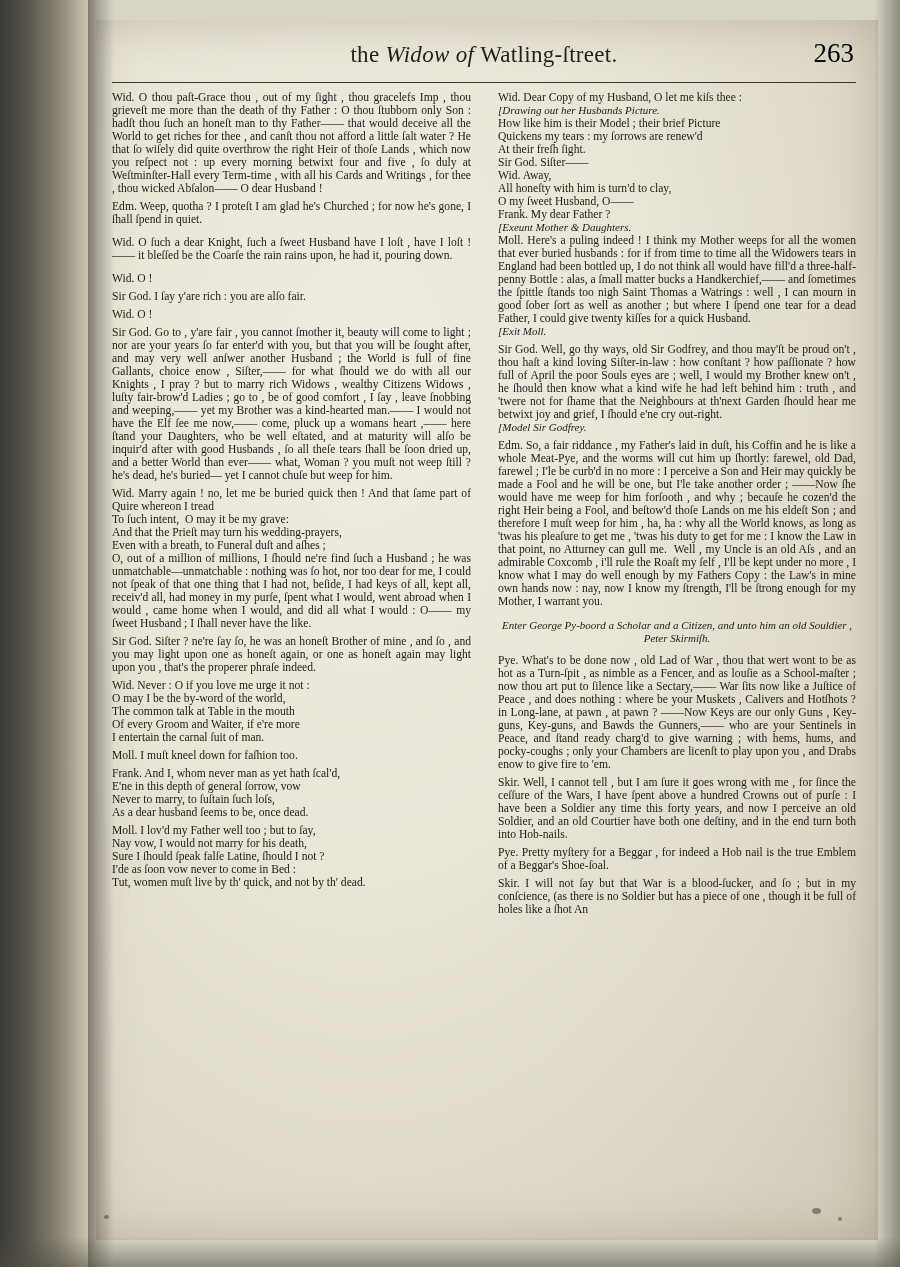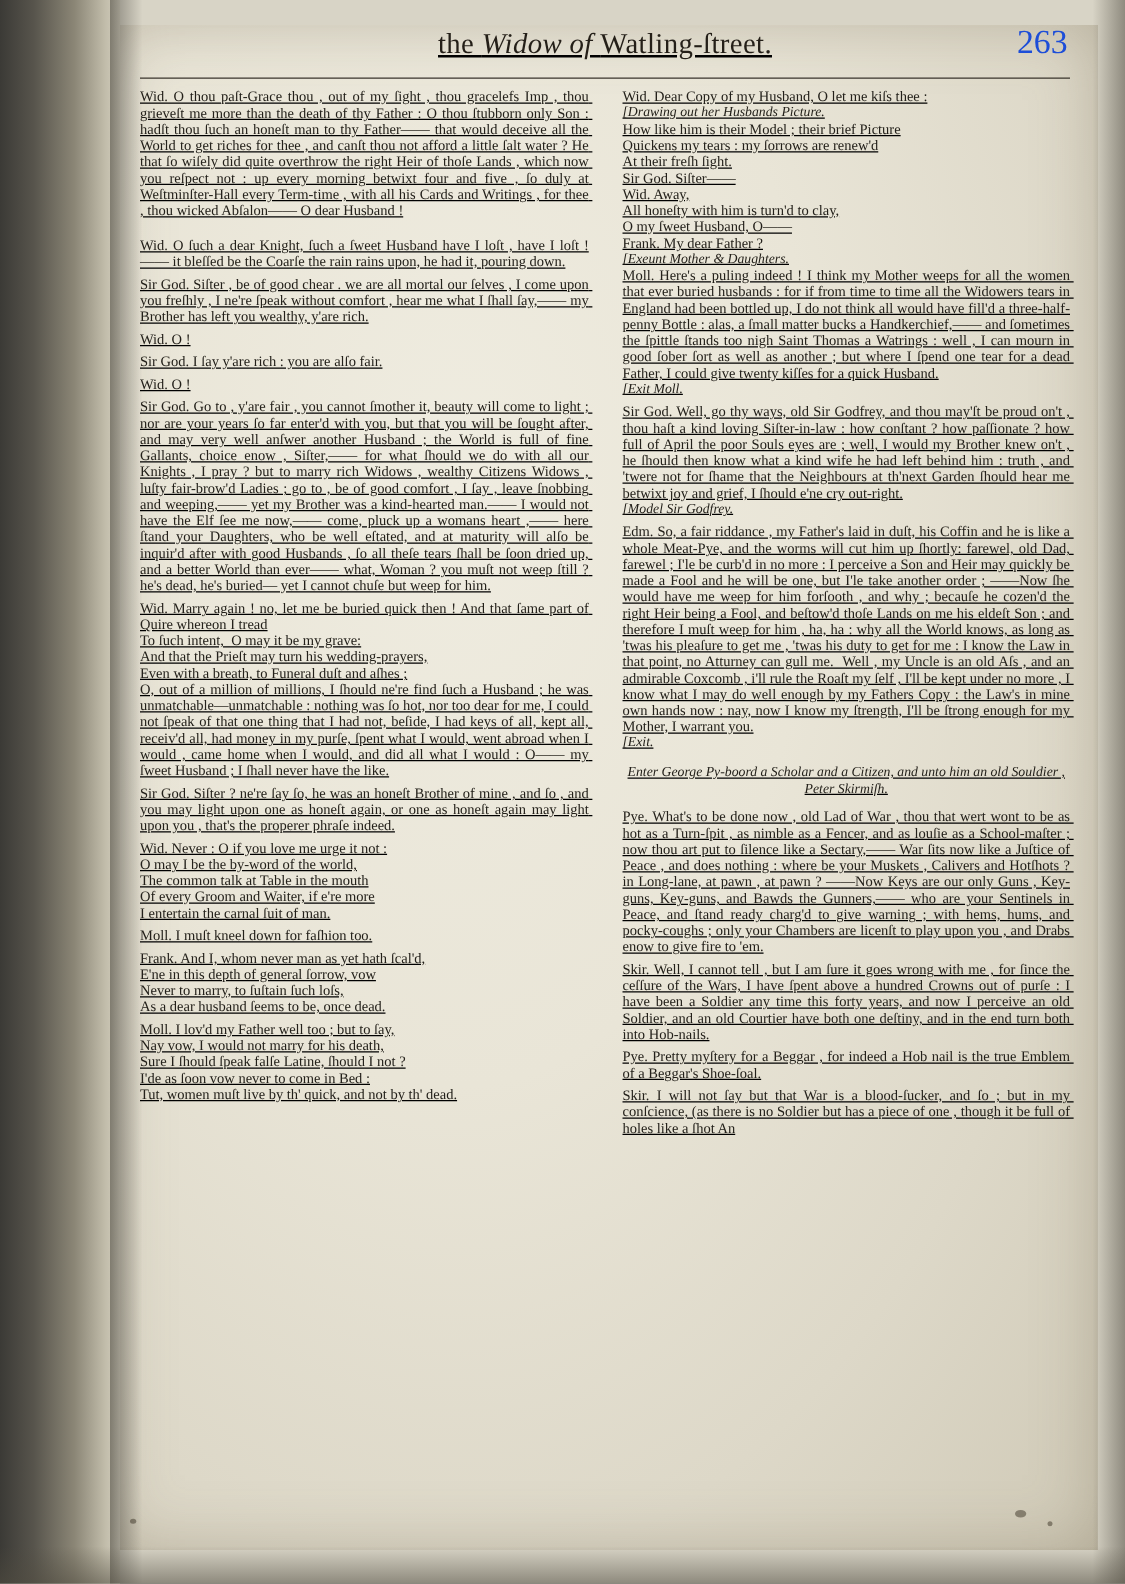--- a/index.html
+++ b/index.html
@@ -46,24 +46,23 @@
   }
   .right-edge {
     position: absolute;
     right: 0; top: 0; width: 26px; height: 1267px;
     background: linear-gradient(to left, rgba(70,66,56,0.5), rgba(70,66,56,0));
   }
 
   .content {
     position: absolute;
     left: 112px;
-    top: 16px;
+    top: 36px;
     width: 744px;
     height: 1180px;
-    text-decoration: underline;
   }
 
   
   .header {
     position: relative;
     height: 46px;
     border-bottom: 1.5px solid #3a352c;
     margin-bottom: 8px;
   }
   .running-title {
@@ -73,21 +72,21 @@
     color: #241f18;
     padding-top: 6px;
     font-family: "Liberation Serif", serif;
   }
   .running-title .ital { font-style: italic; }
   .page-number {
     position: absolute;
     right: 2px;
     top: 2px;
     font-size: 27px;
-    color: #1d4ed8;
+    color: #000000;
     font-family: "Liberation Serif", serif;
   }
 
   .columns {
     display: flex;
     gap: 0px;
     height: 1110px;
   }
   .col {
     width: 50%;
@@ -148,25 +147,25 @@
     <div class="header">
       <div class="running-title"><span>the </span><span class="ital">Widow</span><span class="ital"> of </span><span>Watling-ſtreet.</span></div>
       <div class="page-number">263</div>
     </div>
 
     <div class="columns">
 
       <div class="col left">
         <p class="l">Wid. O thou paſt-Grace thou , out of my ſight , thou gracelefs Imp , thou grieveſt me more than the death of thy Father : O thou ſtubborn only Son : hadſt thou ſuch an honeſt man to thy Father—— that would deceive all the World to get riches for thee , and canſt thou not afford a little ſalt water ? He that ſo wiſely did quite overthrow the right Heir of thoſe Lands , which now you reſpect not : up every morning betwixt four and five , ſo duly at Weſtminſter-Hall every Term-time , with all his Cards and Writings , for thee , thou wicked Abſalon—— O dear Husband !</p>
         <span class="sp"></span>
+        <p class="l">Edm. Weep, quotha ? I proteſt I am glad he's Churched ; for now he's gone, I ſhall ſpend in quiet.</p>
         <span class="sp"></span>
         <span class="sp"></span>
         <p class="l">Wid. O ſuch a dear Knight, ſuch a ſweet Husband have I loſt , have I loſt !—— it bleſſed be the Coarſe the rain rains upon, he had it, pouring down.</p>
         <span class="sp"></span>
-        <p class="l">Sir God. Siſter , be of good chear . we are all mortal our ſelves , I come upon you freſhly , I ne're ſpeak without comfort , hear me what I ſhall ſay,—— my Brother has left you wealthy, y'are rich.</p>
         <span class="sp"></span>
         <p class="l">Wid. O !</p>
         <span class="sp"></span>
         <p class="l">Sir God. I ſay y'are rich : you are alſo fair.</p>
         <span class="sp"></span>
         <p class="l">Wid. O !</p>
         <span class="sp"></span>
         <p class="l">Sir God. Go to , y'are fair , you cannot ſmother it, beauty will come to light ; nor are your years ſo far enter'd with you, but that you will be ſought after, and may very well anſwer another Husband ; the World is full of fine Gallants, choice enow , Siſter,—— for what ſhould we do with all our Knights , I pray ? but to marry rich Widows , wealthy Citizens Widows , luſty fair-brow'd Ladies ; go to , be of good comfort , I ſay , leave ſnobbing and weeping,—— yet my Brother was a kind-hearted man.—— I would not have the Elf ſee me now,—— come, pluck up a womans heart ,—— here ſtand your Daughters, who be well eſtated, and at maturity will alſo be inquir'd after with good Husbands , ſo all theſe tears ſhall be ſoon dried up, and a better World than ever—— what, Woman ? you muſt not weep ſtill ? he's dead, he's buried— yet I cannot chuſe but weep for him.</p>
         <span class="sp"></span>
         <p class="l">Wid. Marry again ! no, let me be buried quick then ! And that ſame part of Quire whereon I tread
@@ -209,21 +208,20 @@
 O my ſweet Husband, O——</p>
         <p class="l">Frank. My dear Father ?</p>
         <span class="stage">[Exeunt Mother &amp; Daughters.</span>
         <p class="l">Moll. Here's a puling indeed ! I think my Mother weeps for all the women that ever buried husbands : for if from time to time all the Widowers tears in England had been bottled up, I do not think all would have fill'd a three-half-penny Bottle : alas, a ſmall matter bucks a Handkerchief,—— and ſometimes the ſpittle ſtands too nigh Saint Thomas a Watrings : well , I can mourn in good ſober ſort as well as another ; but where I ſpend one tear for a dead Father, I could give twenty kiſſes for a quick Husband.</p>
         <span class="stage">[Exit Moll.</span>
         <span class="sp"></span>
         <p class="l">Sir God. Well, go thy ways, old Sir Godfrey, and thou may'ſt be proud on't , thou haſt a kind loving Siſter-in-law : how conſtant ? how paſſionate ? how full of April the poor Souls eyes are ; well, I would my Brother knew on't , he ſhould then know what a kind wife he had left behind him : truth , and 'twere not for ſhame that the Neighbours at th'next Garden ſhould hear me betwixt joy and grief, I ſhould e'ne cry out-right.</p>
         <span class="stage">[Model Sir Godfrey.</span>
         <span class="sp"></span>
         <p class="l">Edm. So, a fair riddance , my Father's laid in duſt, his Coffin and he is like a whole Meat-Pye, and the worms will cut him up ſhortly: farewel, old Dad, farewel ; I'le be curb'd in no more : I perceive a Son and Heir may quickly be made a Fool and he will be one, but I'le take another order ; ——Now ſhe would have me weep for him forſooth , and why ; becauſe he cozen'd the right Heir being a Fool, and beſtow'd thoſe Lands on me his eldeſt Son ; and therefore I muſt weep for him , ha, ha : why all the World knows, as long as 'twas his pleaſure to get me , 'twas his duty to get for me : I know the Law in that point, no Atturney can gull me.  Well , my Uncle is an old Aſs , and an admirable Coxcomb , i'll rule the Roaſt my ſelf , I'll be kept under no more , I know what I may do well enough by my Fathers Copy : the Law's in mine own hands now : nay, now I know my ſtrength, I'll be ſtrong enough for my Mother, I warrant you.</p>
-        <span class="stage">[Exit.</span>
         <span class="sp"></span>
         <span class="stage-c">Enter George Py-boord a Scholar and a Citizen, and unto him an old Souldier , Peter Skirmiſh.</span>
         <span class="sp"></span>
         <p class="l">Pye. What's to be done now , old Lad of War , thou that wert wont to be as hot as a Turn-ſpit , as nimble as a Fencer, and as louſie as a School-maſter ; now thou art put to ſilence like a Sectary,—— War ſits now like a Juſtice of Peace , and does nothing : where be your Muskets , Calivers and Hotſhots ? in Long-lane, at pawn , at pawn ? ——Now Keys are our only Guns , Key-guns, Key-guns, and Bawds the Gunners,—— who are your Sentinels in Peace, and ſtand ready charg'd to give warning ; with hems, hums, and pocky-coughs ; only your Chambers are licenſt to play upon you , and Drabs enow to give fire to 'em.</p>
         <span class="sp"></span>
         <p class="l">Skir. Well, I cannot tell , but I am ſure it goes wrong with me , for ſince the ceſſure of the Wars, I have ſpent above a hundred Crowns out of purſe : I have been a Soldier any time this forty years, and now I perceive an old Soldier, and an old Courtier have both one deſtiny, and in the end turn both into Hob-nails.</p>
         <span class="sp"></span>
         <p class="l">Pye. Pretty myſtery for a Beggar , for indeed a Hob nail is the true Emblem of a Beggar's Shoe-ſoal.</p>
         <span class="sp"></span>
         <p class="l">Skir. I will not ſay but that War is a blood-ſucker, and ſo ; but in my conſcience, (as there is no Soldier but has a piece of one , though it be full of holes like a ſhot An</p>

